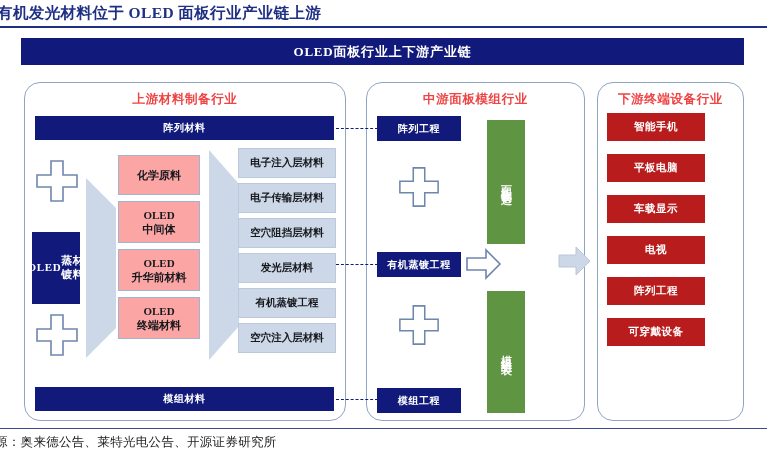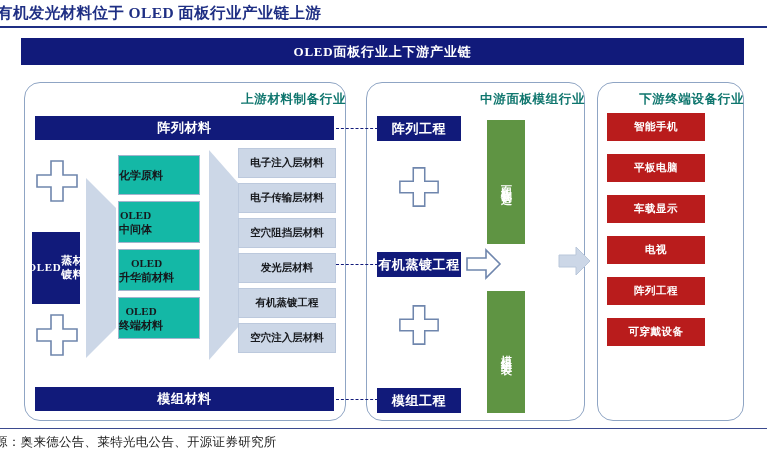--- a/index.html
+++ b/index.html
@@ -39,39 +39,39 @@
     border: 1.1px solid #8fa5c4;
     border-radius: 16px;
     background: #ffffff;
   }
   .col-up   { left: 24px;  top: 82px; width: 322px; height: 339px; }
   .col-mid  { left: 366px; top: 82px; width: 219px; height: 339px; }
   .col-down { left: 597px; top: 82px; width: 147px; height: 339px; }
 
   .col-title {
     position: absolute; left: 0; right: 0; top: 9px;
-    text-align: right; font-size: 12.5px; font-weight: bold;
-    color: #0f766e; letter-spacing: .6px;
+    text-align: center; font-size: 12.5px; font-weight: bold;
+    color: #ef4444; letter-spacing: .6px;
   }
 
   
   .navy {
     position: absolute; background: #111a7a;
     display: flex; align-items: center; justify-content: center;
     color: #ffffff; font-weight: bold; letter-spacing: .6px;
   }
-  .navy-wide { font-size: 13px; }
+  .navy-wide { font-size: 10px; }
   .navy-tall { font-size: 11px; line-height: 1.25; text-align: center; }
 
   
   .lb {
     position: absolute;
-    background: #14b8a6;
+    background: #fca5a5;
     border: 0.8px solid #a2b4cd;
-    display: flex; align-items: center; 
+    display: flex; align-items: center; justify-content: center;
     text-align: center; color: #16181c;
     font-size: 11px; font-weight: bold; line-height: 1.3;
   }
   .lb2 {
     position: absolute;
     background: #ccd7e7;
     border: 0.8px solid #bcc9dd;
     display: flex; align-items: center; justify-content: center;
     text-align: center; color: #16181c;
     font-size: 10.5px; font-weight: bold; line-height: 1.25;

